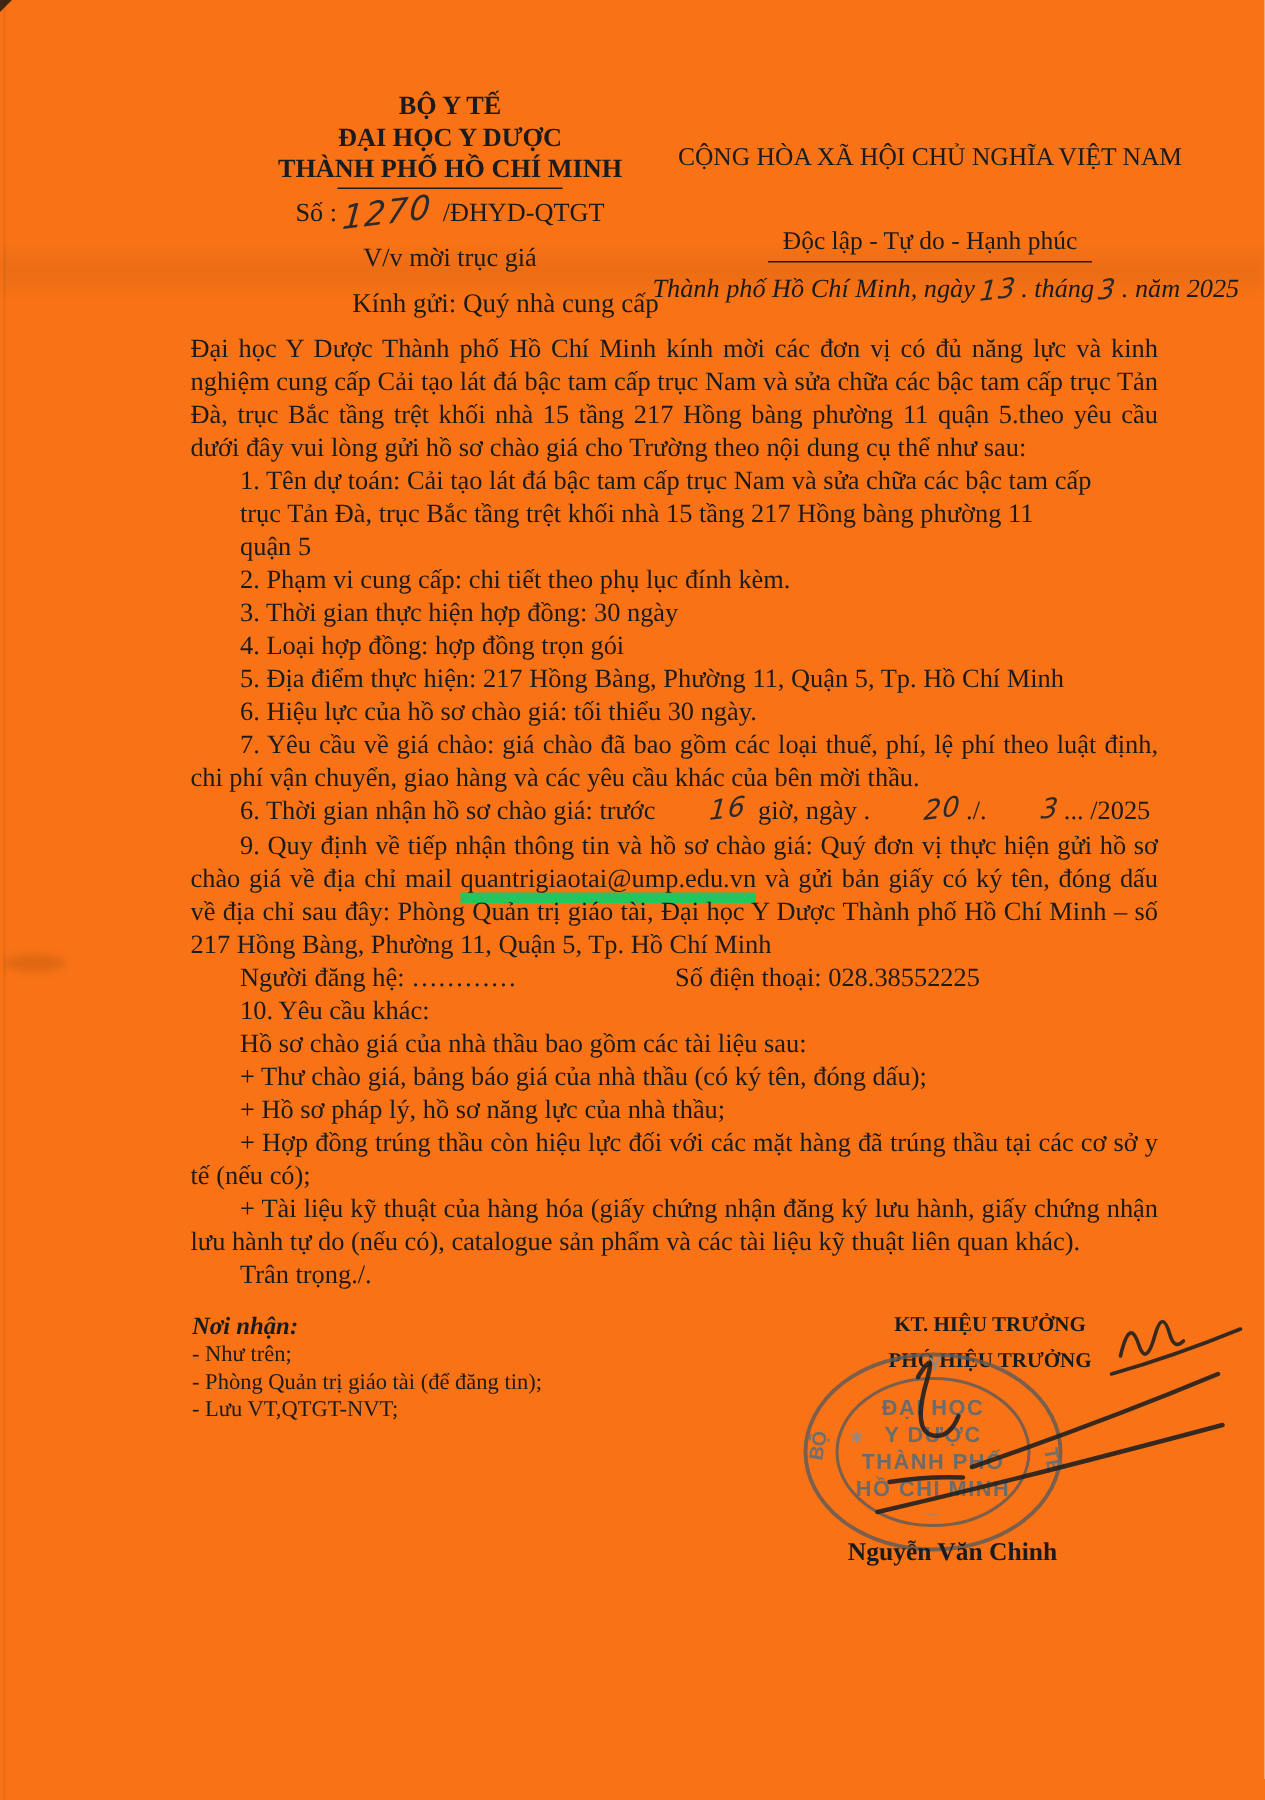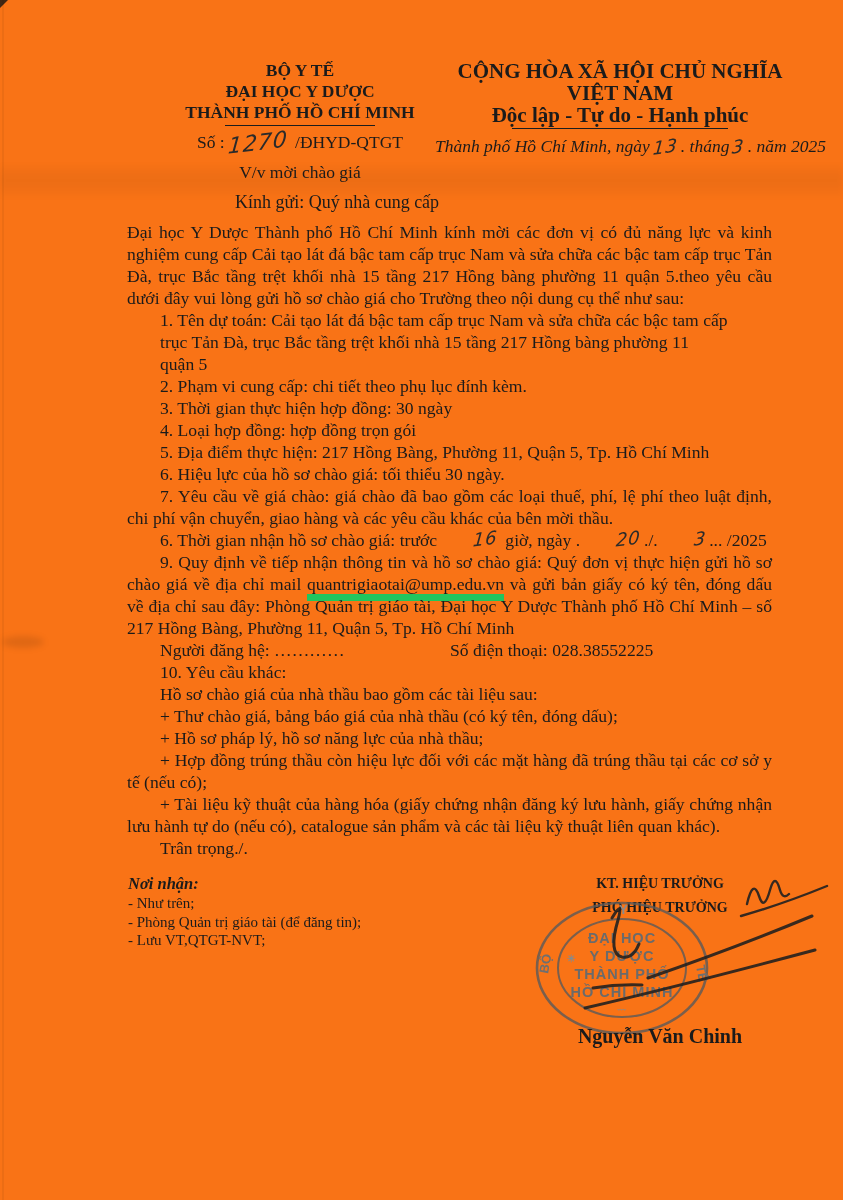--- a/index.html
+++ b/index.html
@@ -15,21 +15,21 @@
         background:linear-gradient(rgba(0,0,0,.02),rgba(0,0,0,.05),rgba(0,0,0,.015));filter:blur(3px);}
   .smudge{position:absolute;left:2px;top:636px;width:42px;height:12px;background:rgba(0,0,0,.10);
         border-radius:50%;filter:blur(3px);}
   
   .lh-left{position:absolute;left:150px;top:60px;width:300px;text-align:center;line-height:21px;}
   .lh-left .b{font-weight:bold;font-size:17.5px;}
   .rule-l{width:150px;border-top:1.7px solid #1d1d1d;margin:2px auto 4px;}
   .so-line{font-size:17.5px;margin-top:2px;}
   .subject{font-size:17.5px;margin-top:9px;}
   .lh-right{position:absolute;left:435px;top:60px;width:370px;text-align:center;line-height:22px;}
-  .lh-right .b{font-weight:bold;font-size:21px;}
+  .lh-right .b{font-weight:normal;font-size:17px;margin-top:34px;}
   .rule-r{width:216px;border-top:1.7px solid #1d1d1d;margin:2px auto 6px;}
   .dateline{font-style:italic;font-size:17.5px;white-space:nowrap;}
   
   .hw{font-family:"DejaVu Sans",sans-serif;font-style:italic;display:inline-block;
       transform:rotate(-7deg) skewX(-12deg);font-size:18px;color:#2b2b2b;
       margin:0 3px;position:relative;top:1px;letter-spacing:1px;}
   .hw-lg{font-size:22px;top:2px;}
   
   .salutation{position:absolute;left:0;top:192px;width:674px;text-align:center;font-size:18px;}
   .content{position:absolute;left:127px;top:221px;width:645px;font-size:17.6px;line-height:22px;}
@@ -39,22 +39,22 @@
   .ind{margin-left:33px;}
   .email{border-bottom:7px solid #22c55e;}
   .contact{position:relative;}
   .contact .phone{position:absolute;left:290px;top:0;}
   
   .recipients{position:absolute;left:128px;top:874px;width:360px;}
   .recipients .lbl{font-weight:bold;font-style:italic;font-size:16.5px;line-height:20px;}
   .recipients .it{font-size:15px;line-height:18.5px;}
   .sig-titles{position:absolute;left:515px;top:872px;width:290px;text-align:center;
       font-weight:bold;font-size:14px;line-height:24px;}
-  .sig-name{position:absolute;left:515px;top:1025px;width:290px;text-align:center;
-      font-weight:bold;font-size:20px;}
+  .sig-name{position:absolute;left:490px;top:1025px;width:290px;text-align:center;
+      font-weight:bold;font-size:17px;}
   .stamp-svg{position:absolute;left:527px;top:898px;}
   .sign-svg{position:absolute;left:480px;top:880px;}
   .flourish-svg{position:absolute;left:733px;top:870px;}
   .stamp-svg text{font-family:"Liberation Sans",sans-serif;font-weight:bold;}
 </style>
 </head>
 <body>
 
 <div class="page">
 
@@ -63,21 +63,21 @@
   <div class="edge-right"></div>
   <div class="band"></div>
   <div class="smudge"></div>
 
   <div class="lh-left">
     <div class="b">BỘ Y TẾ</div>
     <div class="b">ĐẠI HỌC Y DƯỢC</div>
     <div class="b">THÀNH PHỐ HỒ CHÍ MINH</div>
     <div class="rule-l"></div>
     <div class="so-line"><span>Số :</span><span class="hw hw-lg">1270</span> <span>/ĐHYD-QTGT</span></div>
-    <div class="subject">V/v mời chào giá</div>
+    <div class="subject">V/v mời trục giá</div>
   </div>
 
   <div class="lh-right">
     <div class="b">CỘNG HÒA XÃ HỘI CHỦ NGHĨA VIỆT NAM</div>
     <div class="b">Độc lập - Tự do - Hạnh phúc</div>
     <div class="rule-r"></div>
     <div class="dateline"><span>Thành phố Hồ Chí Minh, ngày</span><span class="hw">13</span><span>. tháng</span><span class="hw">3</span><span>. năm 2025</span></div>
   </div>
 
   <div class="salutation">Kính gửi: Quý nhà cung cấp</div>

